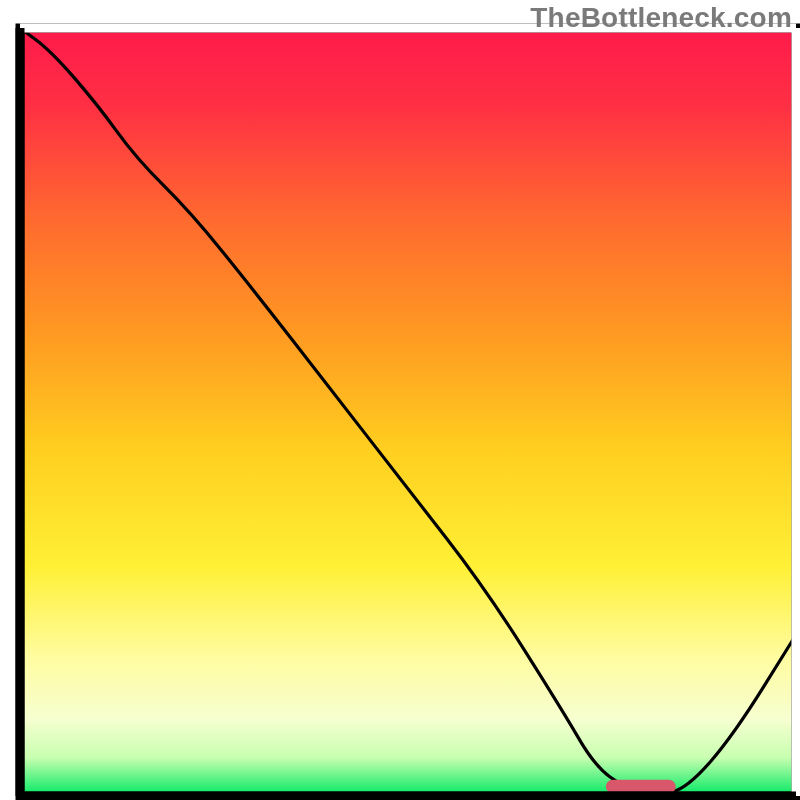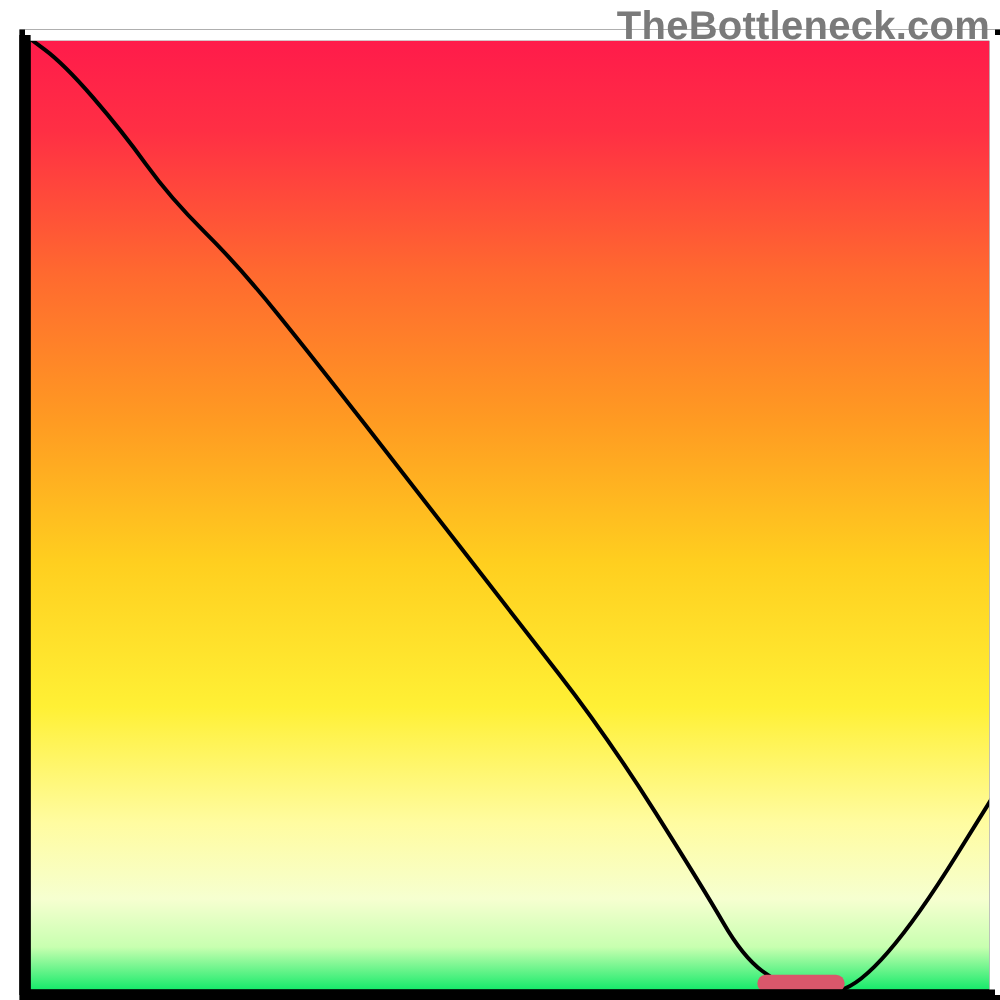--- a/index.html
+++ b/index.html
@@ -14,21 +14,21 @@
     position: absolute;
     left: 0; top: 0;
     width: 800px;
     height: 800px;
   }
   .watermark {
     position: absolute;
     top: 2px;
     right: 8px;
     font-family: Arial, Helvetica, sans-serif;
-    font-size: 32px;
+    font-size: 28px;
     font-weight: bold;
     color: #7a7a7a;
     letter-spacing: 0.2px;
     user-select: none;
     text-align: right;
   }
   svg { display: block; }
 </style>
 </head>
 <body>

